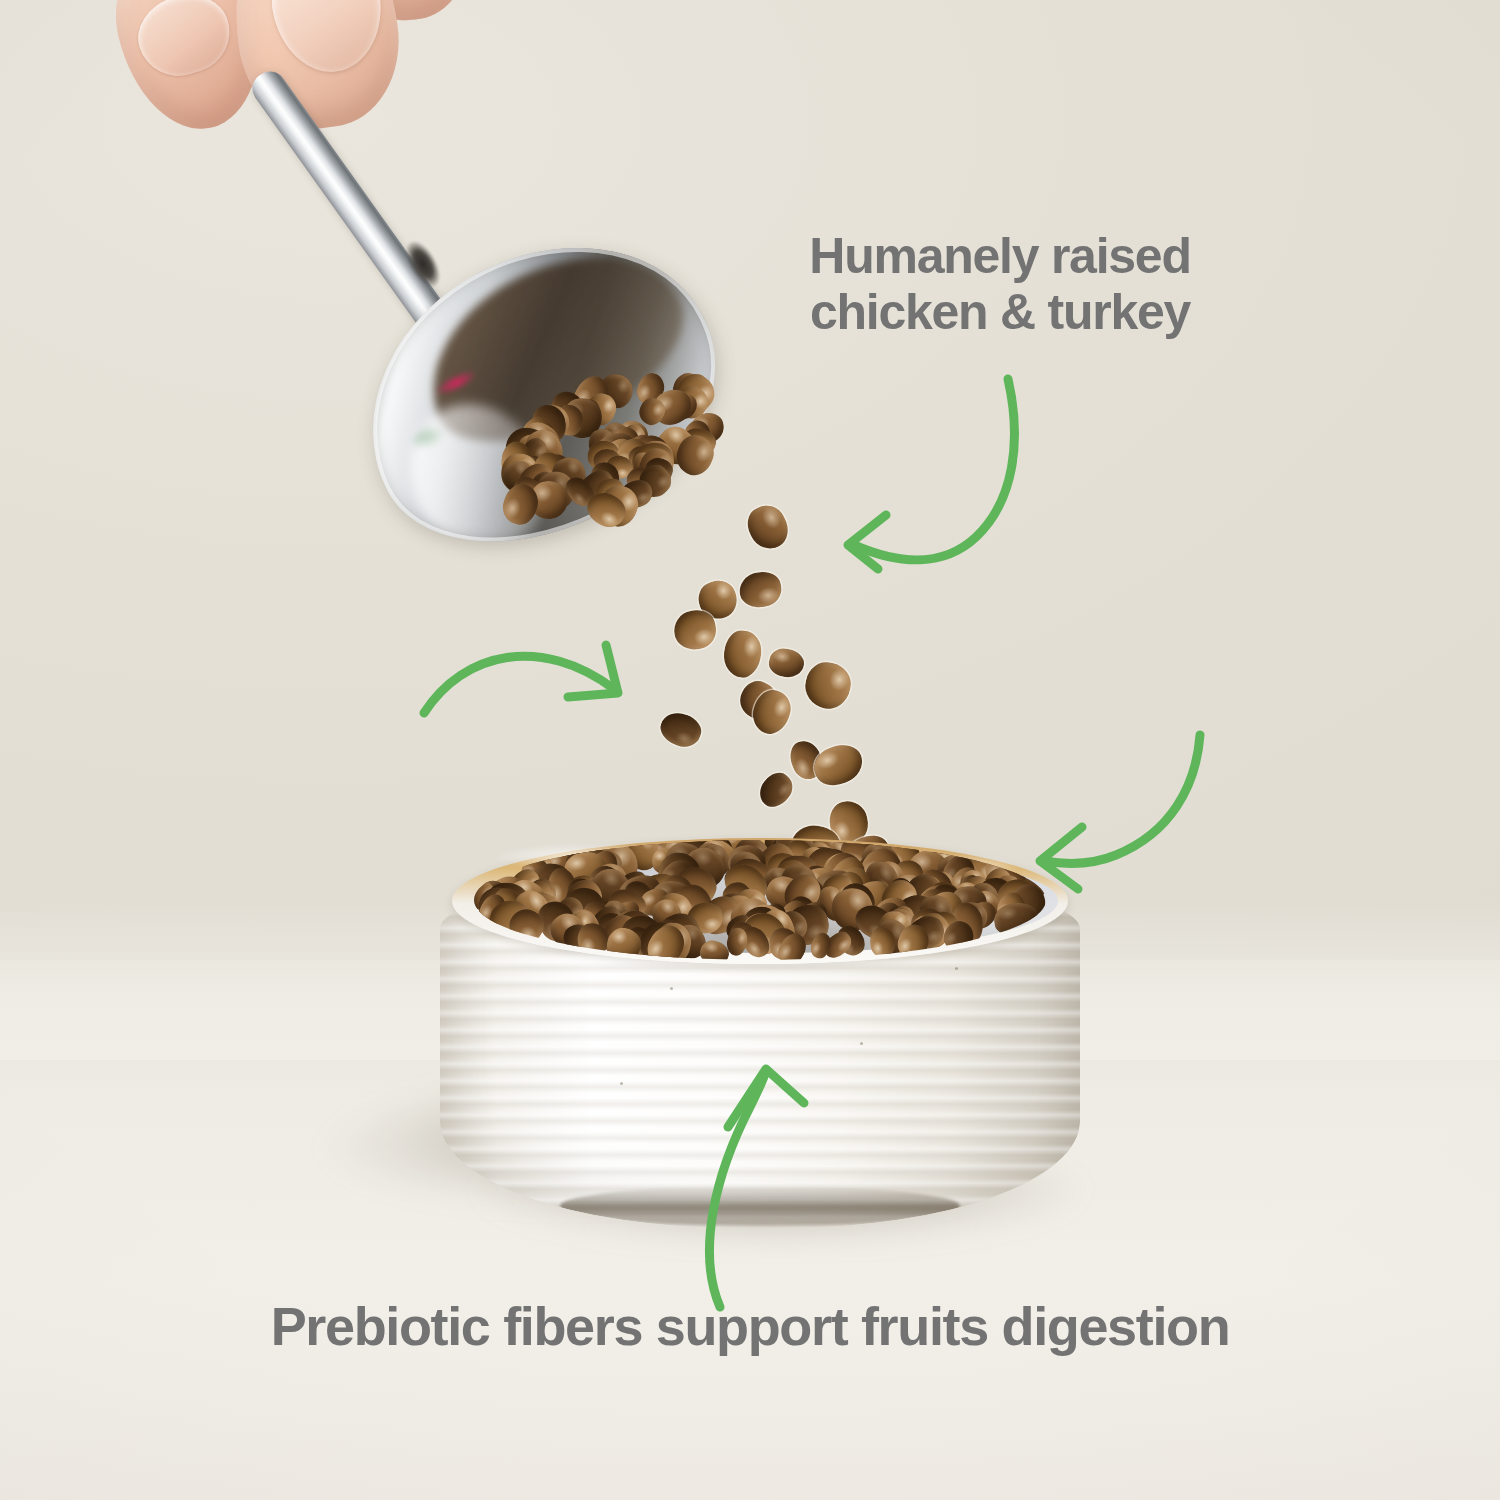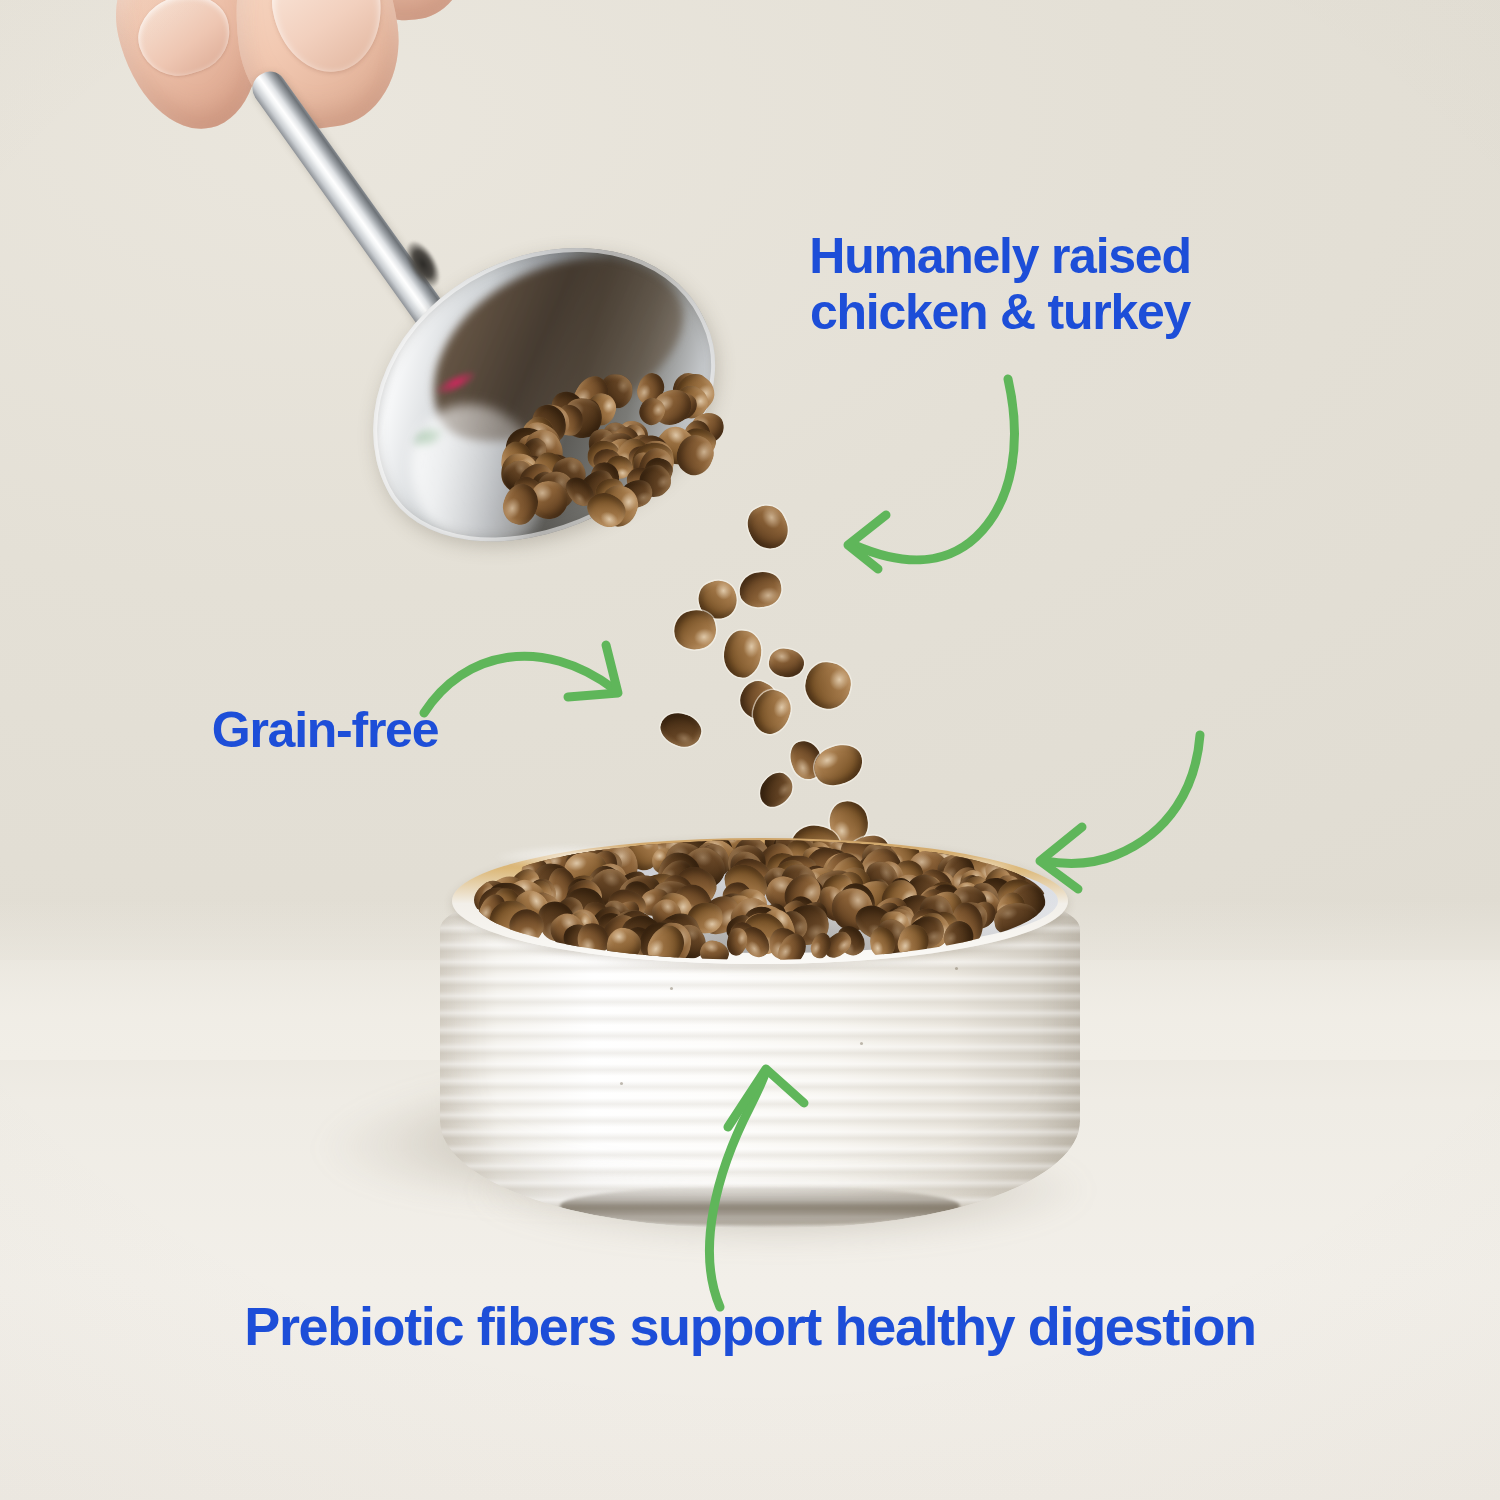--- a/index.html
+++ b/index.html
@@ -268,21 +268,21 @@
     position: absolute; right: 46px; top: 18px; width: 120px; height: 22px;
     background: radial-gradient(50% 50% at 50% 50%, rgba(255,255,255,.85), rgba(255,255,255,0));
     border-radius: 50%;
     filter: blur(3px);
   }
   .speck { position: absolute; width: 3px; height: 3px; border-radius: 50%; background: rgba(120,108,88,.45); }
 
   
   .label {
     position: absolute;
-    color: #1d4ed8;
+    color: #737373;
     font-weight: 700;
     letter-spacing: -0.025em;
     line-height: 1.12;
     text-align: center;
     white-space: pre-line;
     font-family: "Liberation Sans", sans-serif;
   }
   #label-chicken { left: 700px; top: 228px; width: 600px; font-size: 50px; }
   #label-nongmo  { left: 930px; top: 590px; width: 540px; font-size: 50px; }
   #label-grain   { left: 110px; top: 702px; width: 430px; font-size: 50px; }
@@ -700,23 +700,22 @@
         <div class="kib" style="left: 260.385px; top: 103.145px; width: 29.2045px; height: 24.003px; transform: rotate(16.1909deg);"></div>
       </div>
   </div>
 
   <div class="vignette"></div>
 
   <div class="label" id="label-chicken">Humanely raised
 chicken &amp; turkey</div>
 
 
-  <div class="label" id="label-grain">Grain-free</div>
-
-  <div class="label" id="label-prebiotic">Prebiotic fibers support healthy digestion</div>
+
+  <div class="label" id="label-prebiotic">Prebiotic fibers support fruits digestion</div>
 
   <svg class="arrow" id="arrow-chicken" viewBox="0 0 240 215">
     <path d="M218 24 C 232 86, 224 146, 186 182 C 154 212, 110 210, 64 190" fill="none" stroke="#5fb65a" stroke-width="9" stroke-linecap="round"></path>
     <path d="M96 160 L 58 190 L 88 214" fill="none" stroke="#5fb65a" stroke-width="9" stroke-linecap="round" stroke-linejoin="round"></path>
   </svg>
 
   <svg class="arrow" id="arrow-nongmo" viewBox="0 0 240 175">
     <path d="M180 20 C 176 72, 150 118, 96 140 C 72 150, 48 150, 24 146" fill="none" stroke="#5fb65a" stroke-width="9" stroke-linecap="round"></path>
     <path d="M62 112 L 20 146 L 58 174" fill="none" stroke="#5fb65a" stroke-width="9" stroke-linecap="round" stroke-linejoin="round"></path>
   </svg>

